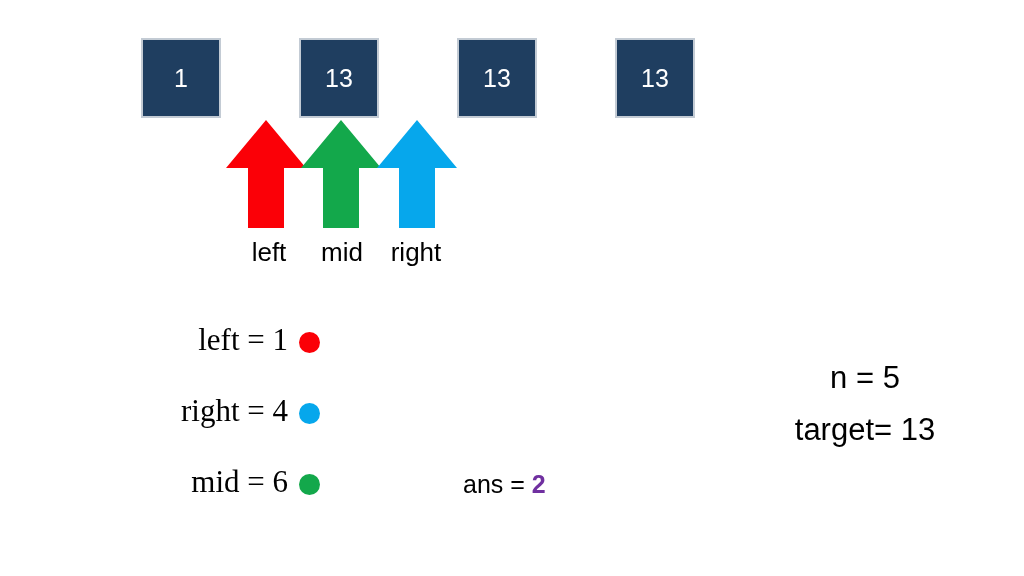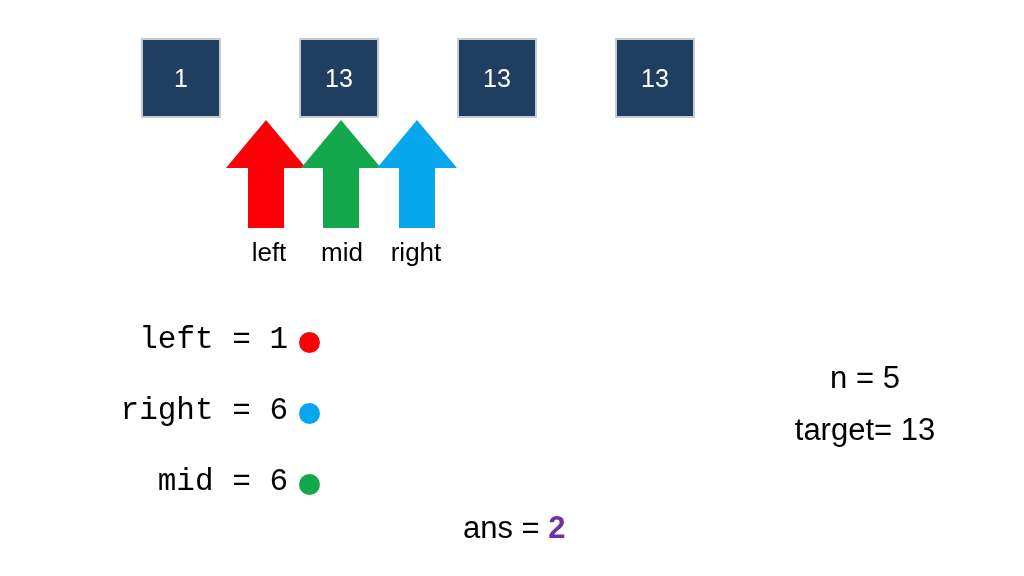--- a/index.html
+++ b/index.html
@@ -96,42 +96,41 @@
     height: 71px;
   }
   .var-text {
     position: absolute;
     right: 32px;
     top: 0;
     font-size: 31px;
     color: #000000;
     white-space: nowrap;
     line-height: 44px;
-    font-family: Liberation Mono, monospace;
+    font-family: Liberation Serif, serif;
   }
   .var-dot {
     position: absolute;
     right: 0;
     top: 14px;
     width: 21px;
     height: 21px;
     border-radius: 50%;
   }
 
   
   .ans {
     position: absolute;
     left: 463px;
     top: 462px;
-    font-size: 31px;
+    font-size: 25px;
     color: #000000;
     line-height: 44px;
     white-space: nowrap;
     font-family: "Liberation Sans", sans-serif;
-    margin-top: 44px;
   }
   .ans .ans-value {
     color: #7030a0;
     font-weight: bold;
   }
 
   
   .meta {
     position: absolute;
     left: 700px;
@@ -190,21 +189,21 @@
     <div class="arrow-label" style="left:301px">mid</div>
     <div class="arrow-label" style="left:375px">right</div>
   </div>
 
   <div class="var-list">
     <div class="var-row">
       <span class="var-text">left = 1</span>
       <span class="var-dot" style="background:#fb0007"></span>
     </div>
     <div class="var-row">
-      <span class="var-text">right = 6</span>
+      <span class="var-text">right = 4</span>
       <span class="var-dot" style="background:#06a7ec"></span>
     </div>
     <div class="var-row">
       <span class="var-text">mid = 6</span>
       <span class="var-dot" style="background:#13a84b"></span>
     </div>
   </div>
 
   <div class="ans"><span>ans = </span><span class="ans-value">2</span></div>
 

